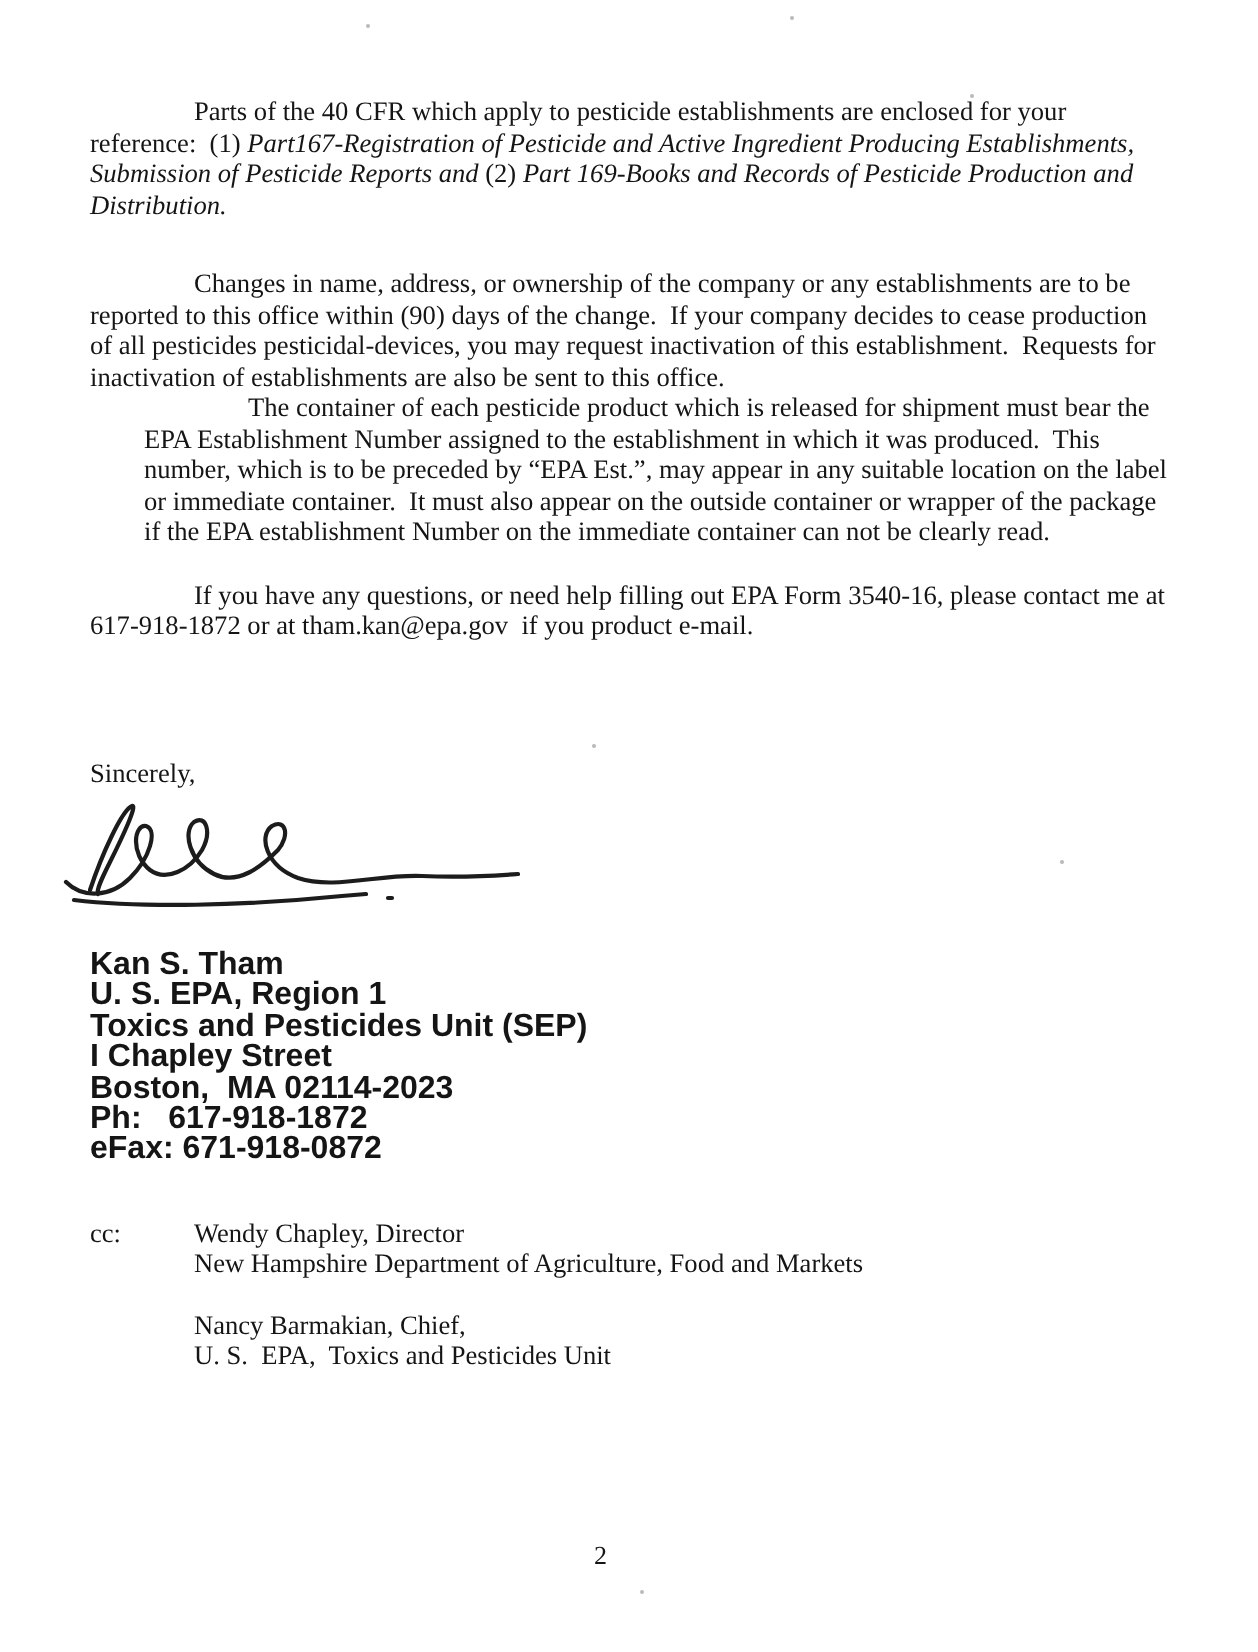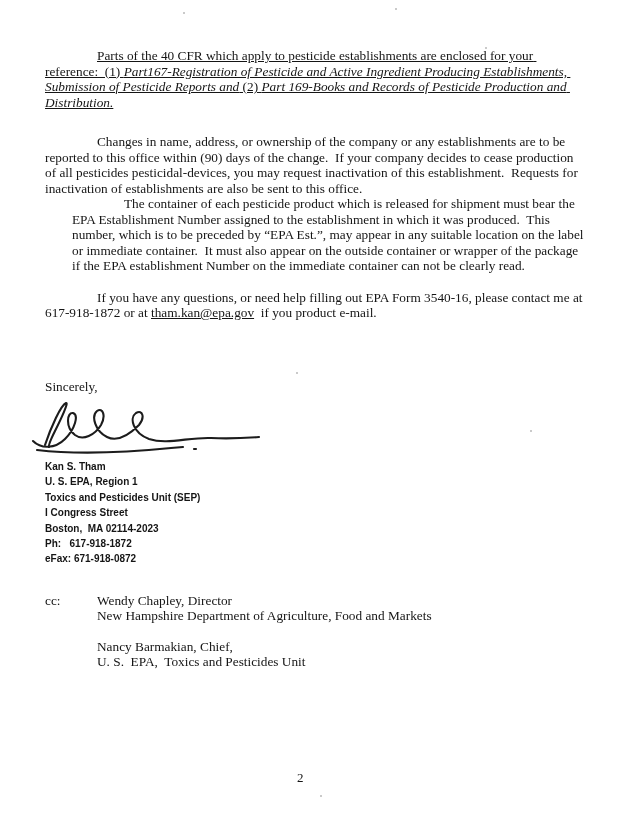--- a/index.html
+++ b/index.html
@@ -22,41 +22,41 @@
     left: 45px;
     top: 48px;
     width: 541px;
     font-size: 13.3px;
     line-height: 15.5px;
   }
   .para {
     margin: 0;
     text-indent: 52px;
   }
-  .para.p1 { margin-bottom: 24px; text-decoration: underline; }
+  .para.p1 { margin-bottom: 24px; }
   .para.p2 { margin-bottom: 0; }
   .para.p3 { margin-bottom: 16px; margin-left: 27px; }
   .para.p4 { margin-bottom: 0; }
   .seg { white-space: pre-wrap; }
   .seg.italic { font-style: italic; }
-  .seg.underline { text-decoration: underline; }
+  .seg.underline { }
   .closing {
     margin: 58px 0 0 0;
     text-indent: 0;
   }
   .signature-wrap {
     margin: 3px 0 0 -14px;
     height: 58px;
   }
   .signature-wrap svg { display: block; }
   .contact {
-    margin-top: 4px;
+    margin-top: 20px;
     font-family: "Liberation Sans", sans-serif;
     font-weight: bold;
-    font-size: 10px;
+    font-size: 16px;
     line-height: 15.4px;
   }
   .contact div { white-space: pre-wrap; }
   .cc-block {
     margin-top: 26px;
     display: flex;
   }
   .cc-label {
     width: 52px;
     flex: 0 0 52px;
@@ -101,21 +101,21 @@
           <path d="M6,53 C40,57 90,56 140,51 L152,50"></path>
           <path d="M163,52 L165,52"></path>
         </g>
       </svg>
     </div>
 
     <div class="contact">
       <div>Kan S. Tham</div>
       <div>U. S. EPA, Region 1</div>
       <div>Toxics and Pesticides Unit (SEP)</div>
-      <div>I Congress Street</div>
+      <div>I Chapley Street</div>
       <div>Boston,  MA 02114-2023</div>
       <div>Ph:   617-918-1872</div>
       <div>eFax: 671-918-0872</div>
     </div>
 
     <div class="cc-block">
       <span class="cc-label">cc:</span>
       <div class="cc-entries">
         <div class="cc-entry">
           <div>Wendy Chapley, Director</div>

